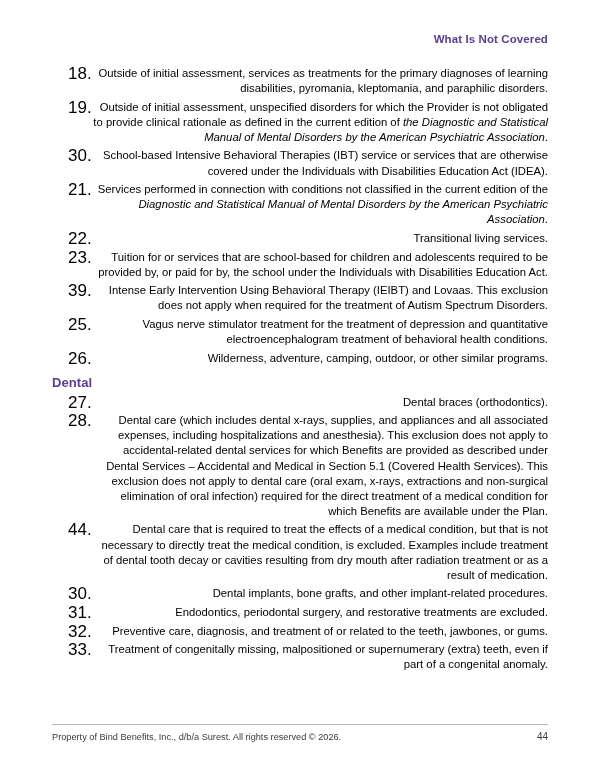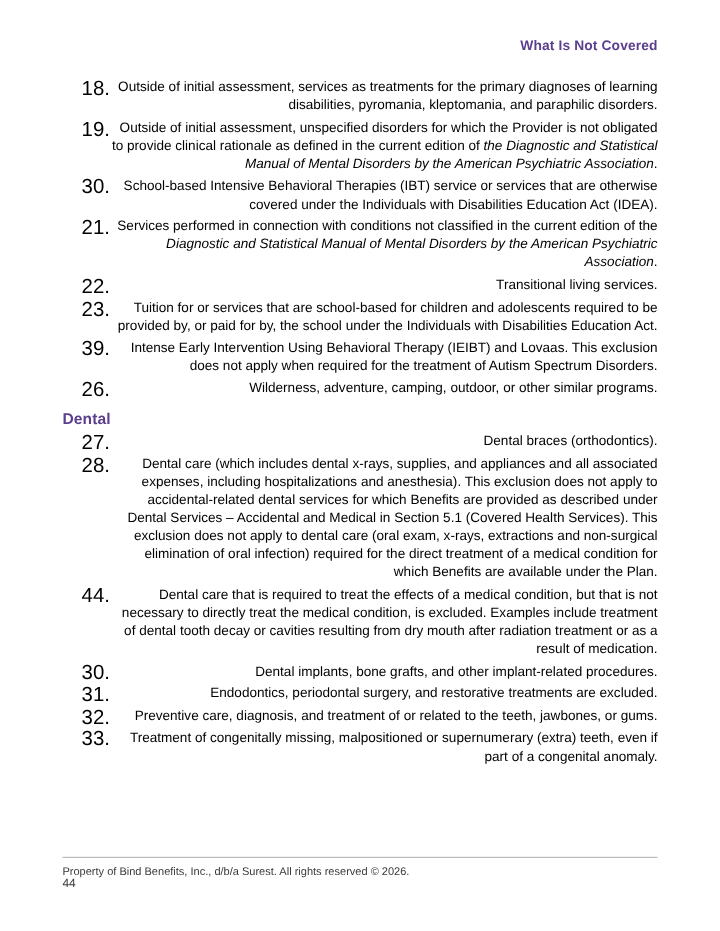--- a/index.html
+++ b/index.html
@@ -79,21 +79,20 @@
     width: 100%;
     height: 0;
     margin-bottom: 6px;
   }
   .footer-row {
     display: flex;
     justify-content: space-between;
     align-items: baseline;
     font-size: 9.2px;
     color: #3a3a3a;
-    flex-direction: column;
   }
   .footer-page {
     font-size: 10px;
     color: #3a3a3a;
   }
 </style>
 </head>
 <body>
 
 <div class="page">
@@ -122,20 +121,24 @@
           <div class="item-num">22.</div>
           <div class="item-text"><span>Transitional living services.</span></div>
         </div>
         <div class="item">
           <div class="item-num">23.</div>
           <div class="item-text"><span>Tuition for or services that are school-based for children and adolescents required to be provided by, or paid for by, the school under the Individuals with Disabilities Education Act.</span></div>
         </div>
         <div class="item">
           <div class="item-num">39.</div>
           <div class="item-text"><span>Intense Early Intervention Using Behavioral Therapy (IEIBT) and Lovaas. This exclusion does not apply when required for the treatment of Autism Spectrum Disorders.</span></div>
+        </div>
+        <div class="item">
+          <div class="item-num">25.</div>
+          <div class="item-text"><span>Vagus nerve stimulator treatment for the treatment of depression and quantitative electroencephalogram treatment of behavioral health conditions.</span></div>
         </div>
         <div class="item">
           <div class="item-num">26.</div>
           <div class="item-text"><span>Wilderness, adventure, camping, outdoor, or other similar programs.</span></div>
         </div>
       </div>
     <div class="section-heading" id="dental-heading">Dental</div>
     <div id="list-dental">
         <div class="item">
           <div class="item-num">27.</div>

